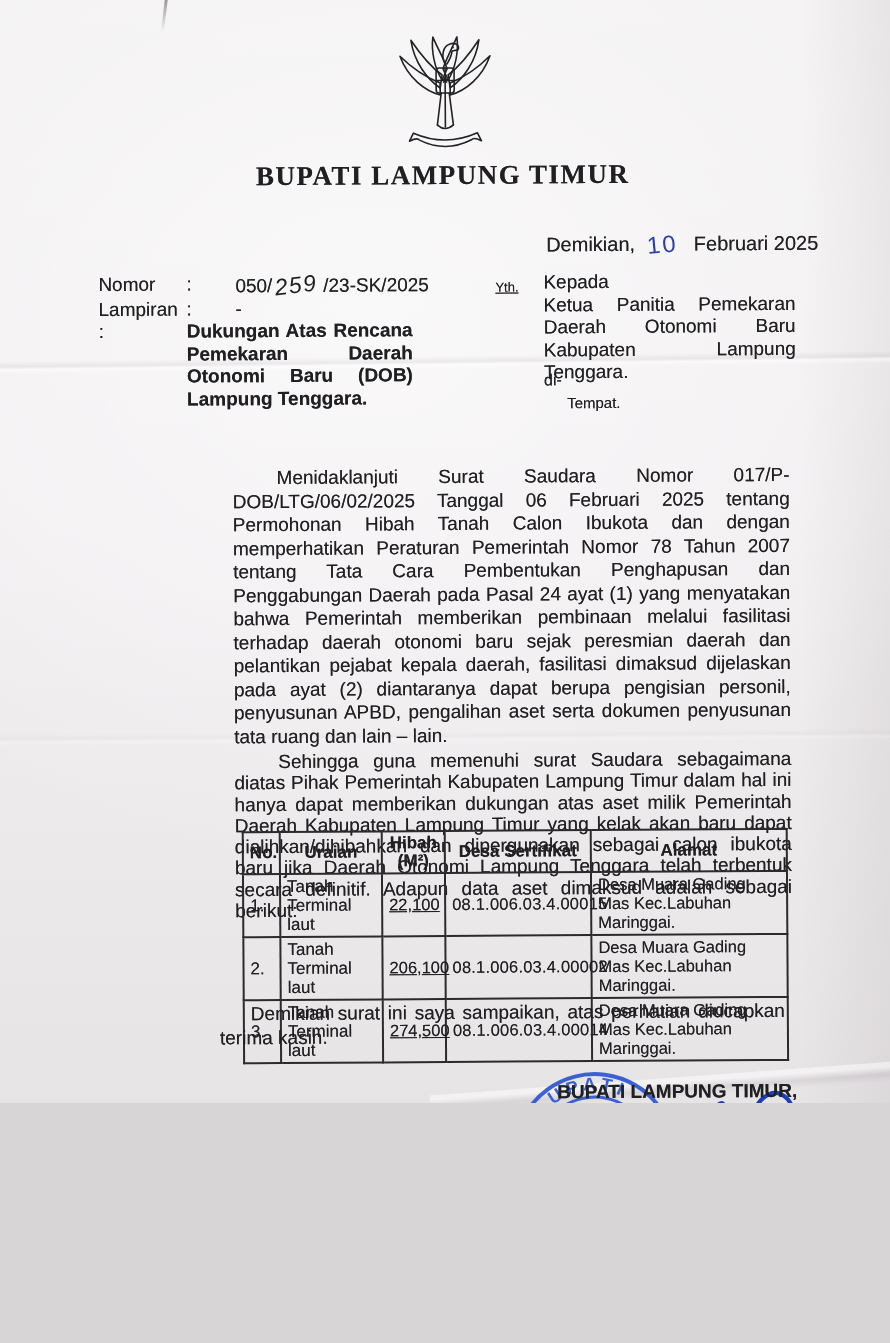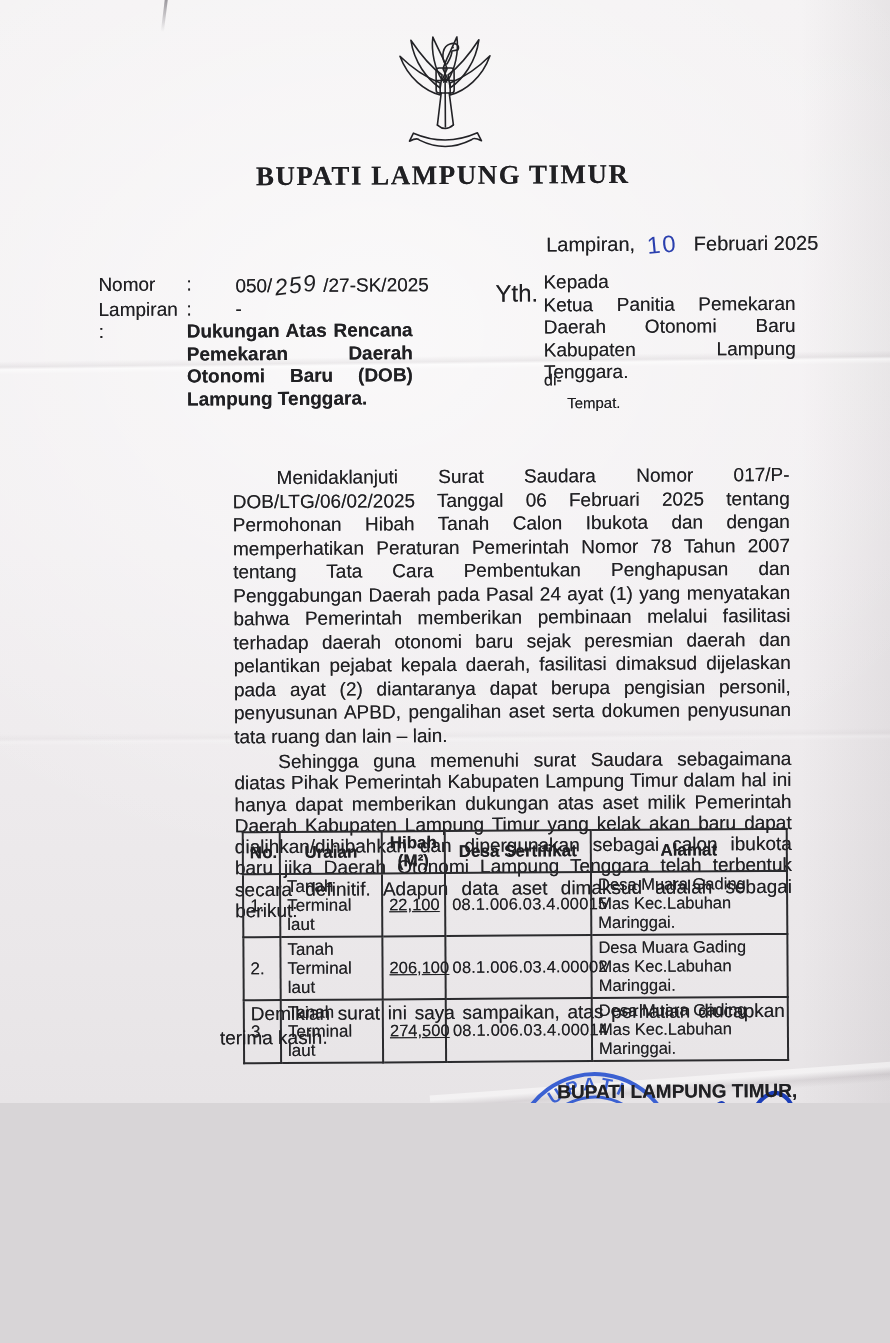--- a/index.html
+++ b/index.html
@@ -35,21 +35,21 @@
     display:inline-block; margin:0 16px 0 12px; letter-spacing:2px; text-shadow:none;}
   .hand-black{display:inline-block; font-size:23px; font-style:italic; letter-spacing:1.5px;
     transform:rotate(-7deg) translateY(1px); margin:0 6px 0 2px; font-weight:500;}
 
   
   .meta{left:100px; top:272px; width:365px; font-size:19px; line-height:22.5px;}
   .meta-row{display:grid; grid-template-columns:88px 49px 1fr;}
   .perihal-just{font-weight:bold; text-align:justify; text-align-last:left; width:226px;}
 
   
-  .yth{left:497px; top:280px; font-size:24px;}
+  .yth{left:497px; top:280px; font-size:13px;text-decoration:underline;}
   .addr{left:545px; top:272px; width:252px; font-size:19px; line-height:22.5px;}
   .addr-just{text-align:justify;}
   .di{left:545px; top:372px; font-size:16px;}
   .tempat{left:568px; top:395px; font-size:15px;}
 
   
   .body-text{left:233px; top:465px; width:557px;}
   .para{font-size:19px; text-align:justify; margin:0; text-indent:44px;}
   .para-1{line-height:23.5px;}
   .para-2{line-height:21.3px; margin-top:3px;}
@@ -102,30 +102,30 @@
         <path d="M41 47.5 H59 M50 35 V60"></path>
         <path d="M50 43.2 l1.1 2.3 2.6.3 -1.9 1.8 .5 2.6 -2.3-1.3 -2.3 1.3 .5-2.6 -1.9-1.8 2.6-.3 Z" fill="#222226" stroke="none"></path>
         <path d="M46 60 L42 92 M50 60 L50 94 M54 60 L58 92"></path>
         <path d="M42 92 Q50 99 58 92"></path>
         <path d="M18 100 Q50 114 82 100 L86 108 Q78 104 76 107 Q50 120 24 107 Q22 104 14 108 Z"></path>
       </g>
     </svg>
     <div class="abs lh-title ink">BUPATI LAMPUNG TIMUR</div>
 
     <div class="abs dateline">
-      <span class="ink">Lampiran,</span>
+      <span class="ink">Demikian,</span>
       <span class="hand-blue">10</span>
       <span class="ink">Februari 2025</span>
     </div>
 
     <div class="abs meta">
       <div class="meta-row">
         <span class="ink">Nomor</span>
         <span class="ink">:</span>
-        <span><span class="ink">050/</span><span class="hand-black">259</span><span class="ink">/27-SK/2025</span></span>
+        <span><span class="ink">050/</span><span class="hand-black">259</span><span class="ink">/23-SK/2025</span></span>
       </div>
       <div class="meta-row">
         <span class="ink">Lampiran</span>
         <span class="ink">:</span>
         <span class="ink">-</span>
       </div>
       <div class="meta-row">
         <span class="ink">:</span>
         <span class="ink perihal-just">Dukungan Atas Rencana Pemekaran Daerah Otonomi Baru (DOB) Lampung Tenggara.</span>
       </div>

